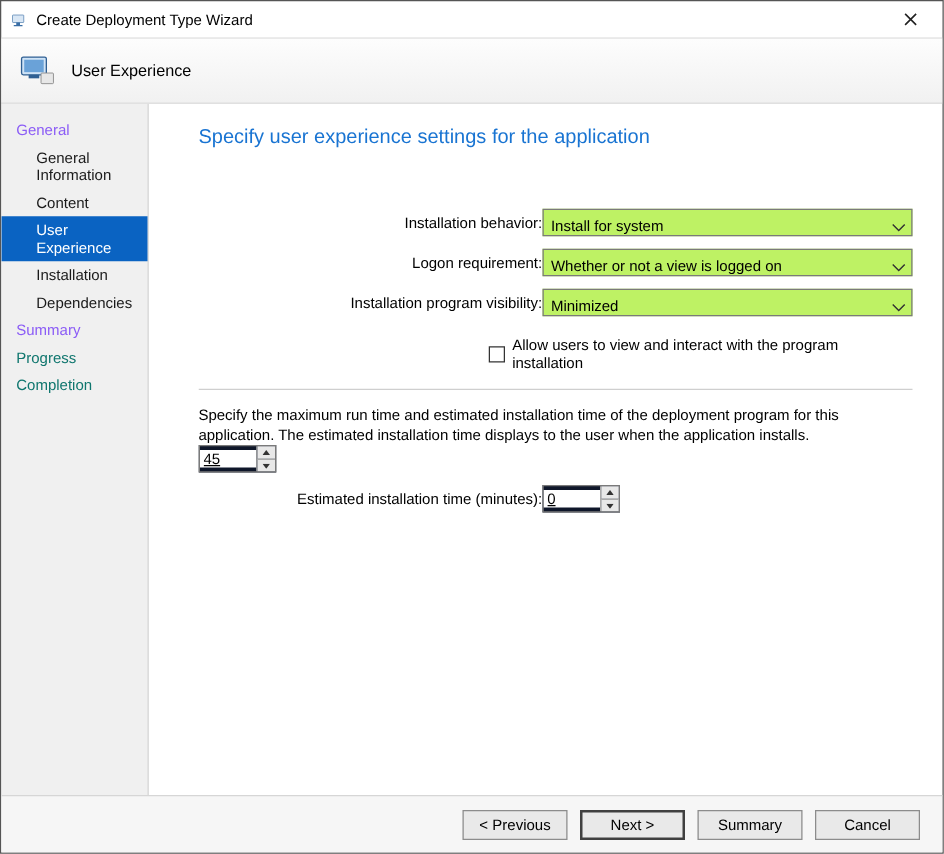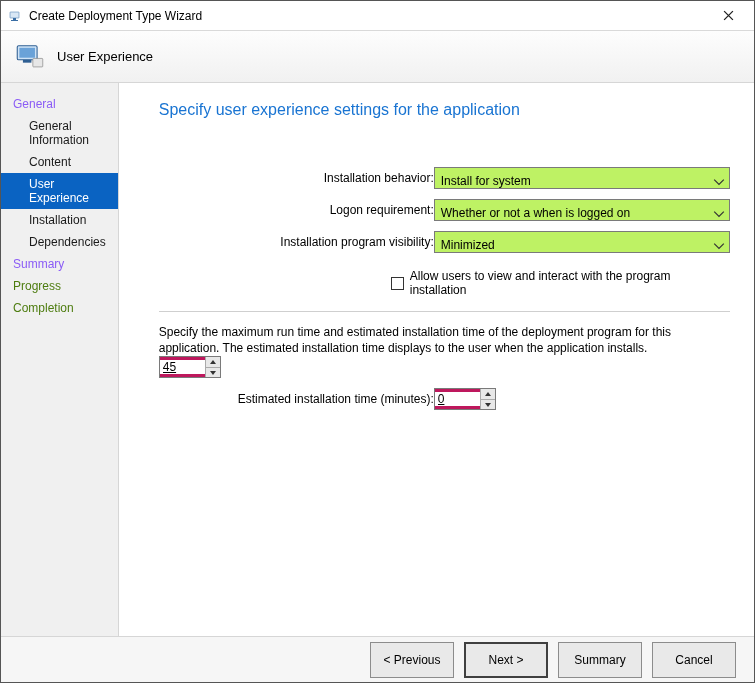--- a/index.html
+++ b/index.html
@@ -38,21 +38,21 @@
   .body { flex:1 1 auto; display:flex; overflow:hidden; }
   .sidebar {
     width:158px;
     background:#f0f0f0;
     border-right:1px solid #d6d6d6;
     padding:10px 0;
   }
   .sb-group { padding:4px 12px; color:#8b5cf6; }
   .sb-item  { padding:4px 12px 4px 28px; color:#1a1a1a; cursor:pointer; }
   .sb-item.selected { background:#0a63c2; color:#fff; }
-  .sb-disabled { color:#4d7c0f; }
+  .sb-disabled { color:#0f766e; }
   .content {
     flex:1 1 auto;
     padding:18px 24px 12px 40px;
     display:flex; flex-direction:column;
     overflow:hidden;
   }
   .page-heading { color:#1974d2; font-size:16px; margin-bottom:48px; }
   .form-row { display:flex; align-items:center; margin-bottom:10px; }
   .form-label { width:275px;text-align:right; }
   .select {
@@ -62,21 +62,21 @@
     padding:0 4px 0 6px;
   }
   .select .chev { width:12px; height:12px; }
   .check-row { display:flex; align-items:center; margin:6px 0 14px 232px; }
   .checkbox { width:13px; height:13px; border:1px solid #333; margin-right:6px; background:#fff; }
   hr.sep { border:none; border-top:1px solid #cfcfcf; margin:0 0 12px 0; }
   .instr { line-height:1.35; }
   .spin {
     display:flex; align-items:center;
     width:62px; height:22px;
-    border:1px solid #7a7a7a; background:#be185d;text-decoration:underline;
+    border:1px solid #7a7a7a; background:#0f172a;text-decoration:underline;
   }
   .spin input {
     flex:1 1 auto; border:none; outline:none; font:inherit;
     padding:0 3px; min-width:0; width:100%;
   }
   .spin .spin-btns {
     display:flex; flex-direction:column;
     border-left:1px solid #aaa;
   }
   .spin .sb {
@@ -87,21 +87,21 @@
   .spacer { flex:1 1 auto; }
   
   .footer {
     height:46px;
     border-top:1px solid #d6d6d6;
     display:flex; align-items:center; justify-content:flex-end;
     padding:0 18px; gap:10px;
     background:#f6f6f6;
   }
   .btn {
-    min-width:84px; height:36px;
+    min-width:84px; height:24px;
     border:1px solid #8c8c8c; background:#e9e9e9;
     display:flex; align-items:center; justify-content:center;
     padding:0 12px; cursor:pointer;
     font:inherit;
   }
   .btn.primary { border:2px solid #404040; }
 </style>
 </head>
 <body>
 
@@ -152,21 +152,21 @@
         <span>Install for system</span>
         <svg class="chev" viewBox="0 0 10 10">
             <path d="M1 3 L5 7 L9 3" fill="none" stroke="#333"></path>
           </svg>
       </div>
     </div>
 
     <div class="form-row">
       <div class="form-label">Logon requirement:</div>
       <div class="select">
-        <span>Whether or not a when is logged on</span>
+        <span>Whether or not a view is logged on</span>
         <svg class="chev" viewBox="0 0 10 10">
             <path d="M1 3 L5 7 L9 3" fill="none" stroke="#333"></path>
           </svg>
       </div>
     </div>
 
     <div class="form-row">
       <div class="form-label">Installation program visibility:</div>
       <div class="select">
         <span>Minimized</span>

